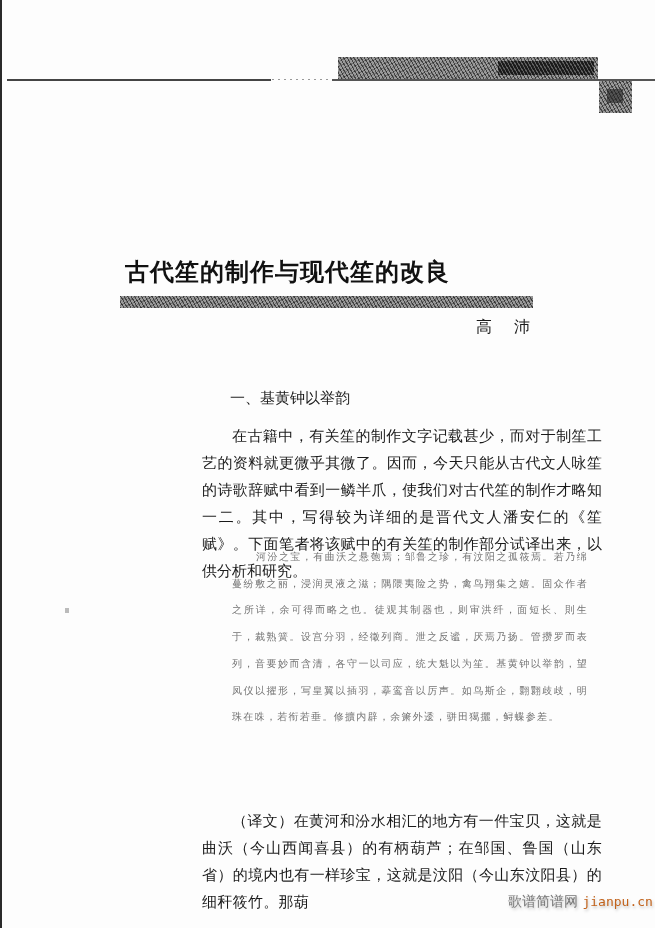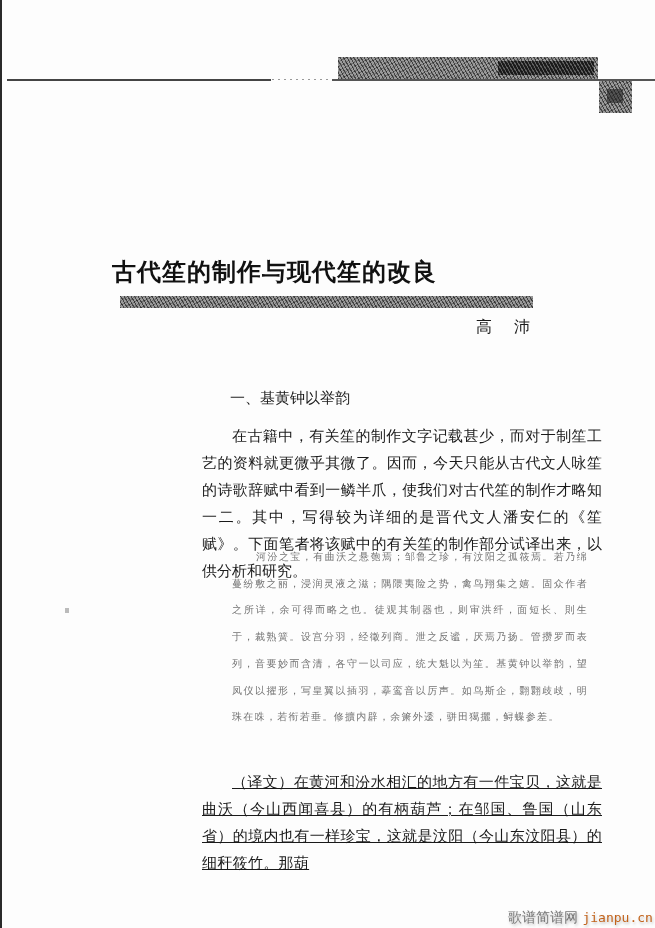--- a/index.html
+++ b/index.html
@@ -18,37 +18,37 @@
         repeating-linear-gradient(60deg, rgba(0,0,0,0.55) 0 1px, transparent 1px 3px),
         repeating-linear-gradient(-30deg, rgba(0,0,0,0.25) 0 1px, transparent 1px 4px),
         #9a9a9a;
     }
     .header-band { position: absolute; left: 338px; top: 57px; width: 260px; height: 22px; }
     .header-band .dark { position: absolute; right: 4px; top: 4px; width: 96px; height: 14px;
       background: repeating-linear-gradient(60deg, #111 0 2px, #555 2px 3px); opacity: .85; }
     .page-box { position: absolute; left: 599px; top: 81px; width: 33px; height: 32px; }
     .page-box .dark { position:absolute; left: 8px; top: 8px; width: 16px; height: 14px; background:#222; opacity:.6; }
     .title {
-      position: absolute; left: 112px; top: 256px; margin: 0;
+      position: absolute; left: 125px; top: 256px; margin: 0;
       font-family: "DejaVu Sans", "Liberation Sans", sans-serif;
       font-size: 24px; font-weight: bold; letter-spacing: 1px; color: #111;
     }
     .title-band { position: absolute; left: 120px; top: 296px; width: 413px; height: 12px; }
     .author { position: absolute; left: 476px; top: 317px; font-size: 16px; font-weight: normal;
       letter-spacing: 22px; }
     .section-heading { position: absolute; left: 230px; top: 389px; font-size: 15px;
       font-family: "DejaVu Sans", "Liberation Sans", sans-serif; }
     .para { position: absolute; left: 202px; width: 400px; font-size: 15px; line-height: 27px;
       text-indent: 30px; margin: 0; text-align: justify; }
     .para-intro { top: 423px; }
     .quote { position: absolute; left: 232px; width: 356px; font-size: 10px; line-height: 26.7px;
       text-indent: 24px; margin: 0; color: #737373; top: 544px; letter-spacing: 1.3px; text-align: justify; }
-    .para-translation { top: 769px; letter-spacing: 0.3px; text-decoration: underline; }
+    .para-translation { top: 808px; letter-spacing: 0.3px; }
     .watermark { position: absolute; left: 508px; top: 893px; font-size: 14px; color: #777;
-      text-shadow: 1px 2px 3px rgba(0,0,0,0.25); margin-top: 16px; }
+      text-shadow: 1px 2px 3px rgba(0,0,0,0.25); }
     .watermark .url { font-family: "DejaVu Sans Mono", "Liberation Mono", monospace; color: #c2621a; font-size: 13px; }
     .margin-mark { position: absolute; left: 65px; top: 608px; width: 4px; height: 5px; background: #bbb; }
   </style>
 </head>
 <body>
 
 <div class="left-edge"></div>
 <div class="rule-left"></div>
 <div class="rule-dots"></div>
 <div class="rule-right"></div>

